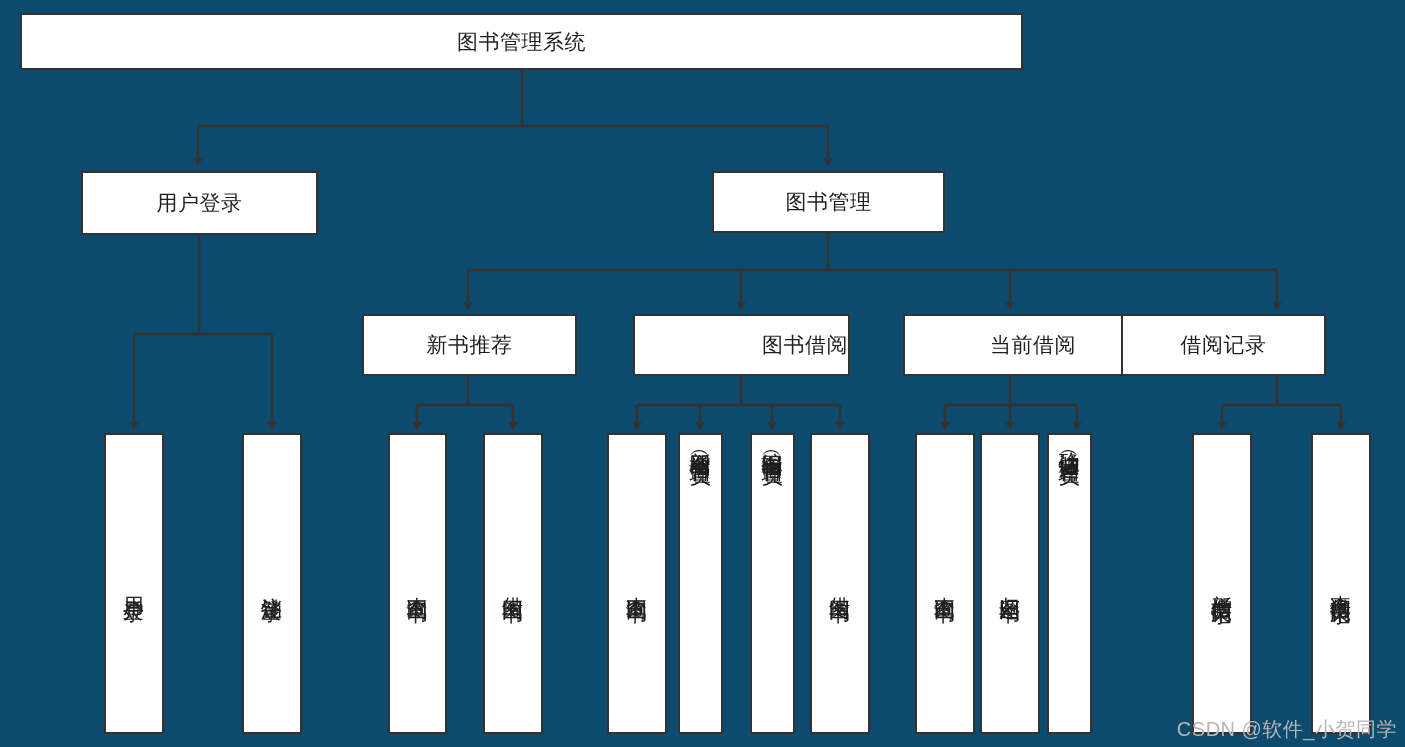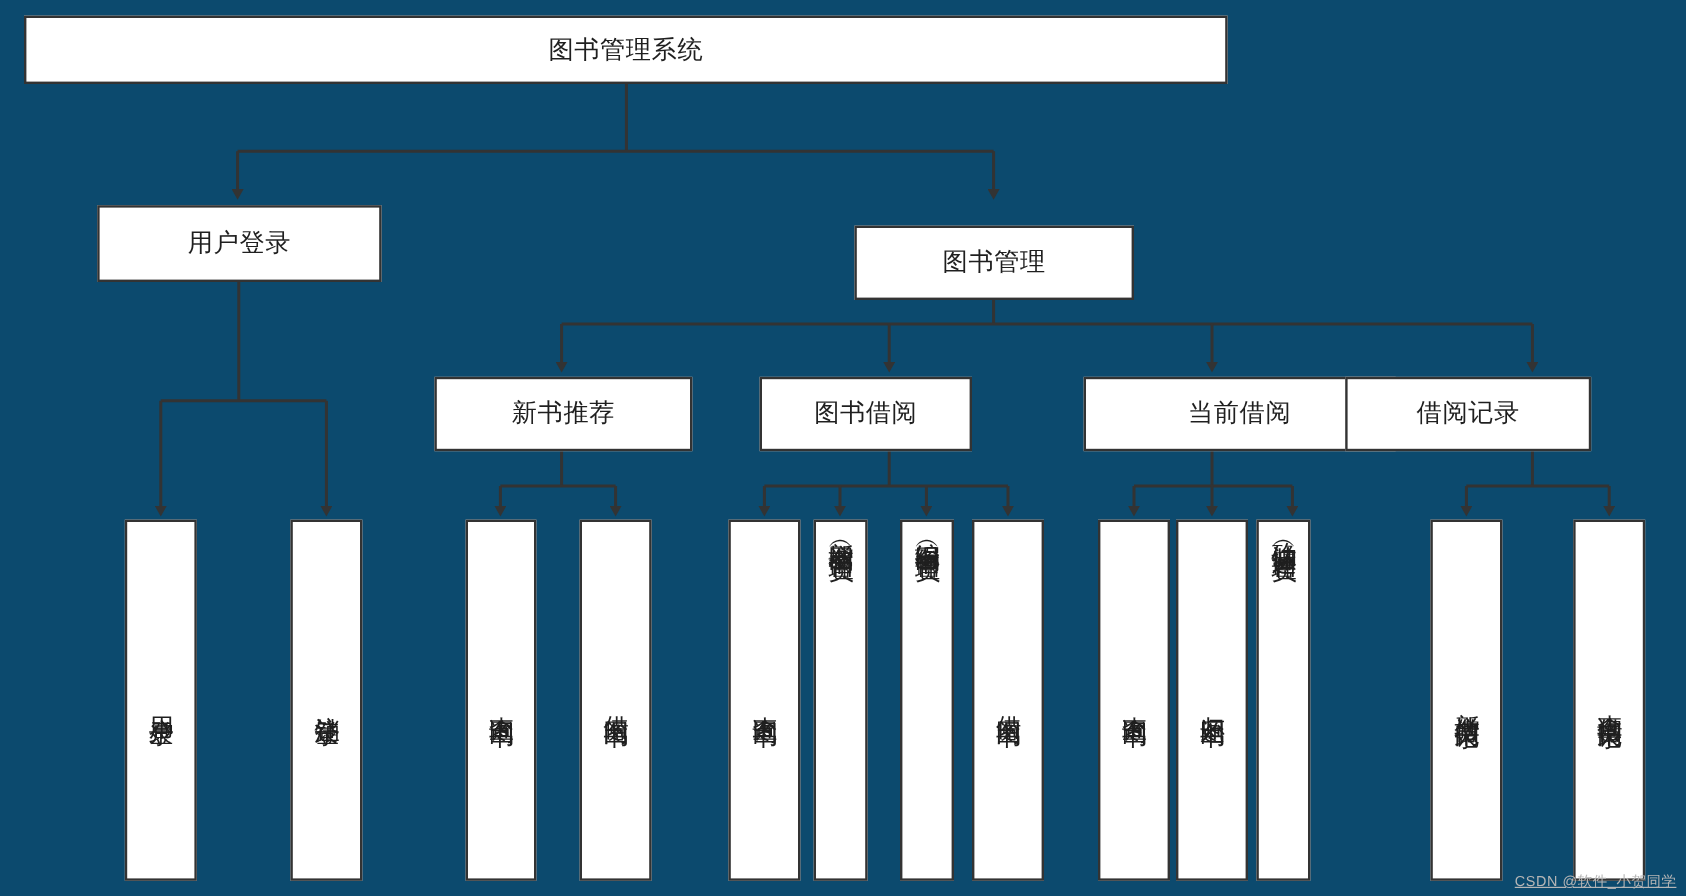--- a/index.html
+++ b/index.html
@@ -58,25 +58,24 @@
     line-height: 1;
     margin: 0 auto;
   }
   .node.vertical.centered {
     align-items: center;
   }
   #watermark {
     position: absolute;
     right: 8px;
     bottom: 4px;
-    font-size: 12px;
+    font-size: 20px;
     color: #b6b6b6;
     letter-spacing: 0.5px;
     white-space: nowrap;
-    text-decoration: underline;
   }
 </style>
 </head>
 <body>
 
 <div id="diagram">
 
   <svg id="edges" viewBox="0 0 1405 747" xmlns="http://www.w3.org/2000/svg">
     <defs>
       <marker id="arrow" markerWidth="9" markerHeight="10" refX="0.5" refY="5" orient="auto" markerUnits="userSpaceOnUse">
@@ -128,29 +127,29 @@
   </svg>
 
   <div class="node" style="left:20px; top:13px; width:1003px; height:57px;">
     <span class="label">图书管理系统</span>
   </div>
 
   <div class="node" style="left:81px; top:171px; width:237px; height:64px;">
     <span class="label">用户登录</span>
   </div>
 
-  <div class="node" style="left:712px; top:171px; width:233px; height:62px;margin-top:17px;">
+  <div class="node" style="left:712px; top:171px; width:233px; height:62px;">
     <span class="label">图书管理</span>
   </div>
 
   <div class="node" style="left:362px; top:314px; width:215px; height:62px;">
     <span class="label">新书推荐</span>
   </div>
 
-  <div class="node" style="left:633px; top:314px; width:177px; height:62px;">
+  <div class="node" style="left:633px; top:314px; width:217px; height:62px;justify-content:flex-end;">
     <span class="label">图书借阅</span>
   </div>
 
   <div class="node" style="left:903px; top:314px; width:260px; height:62px;">
     <span class="label">当前借阅</span>
   </div>
 
   <div class="node" style="left:1121px; top:314px; width:205px; height:62px;">
     <span class="label">借阅记录</span>
   </div>

